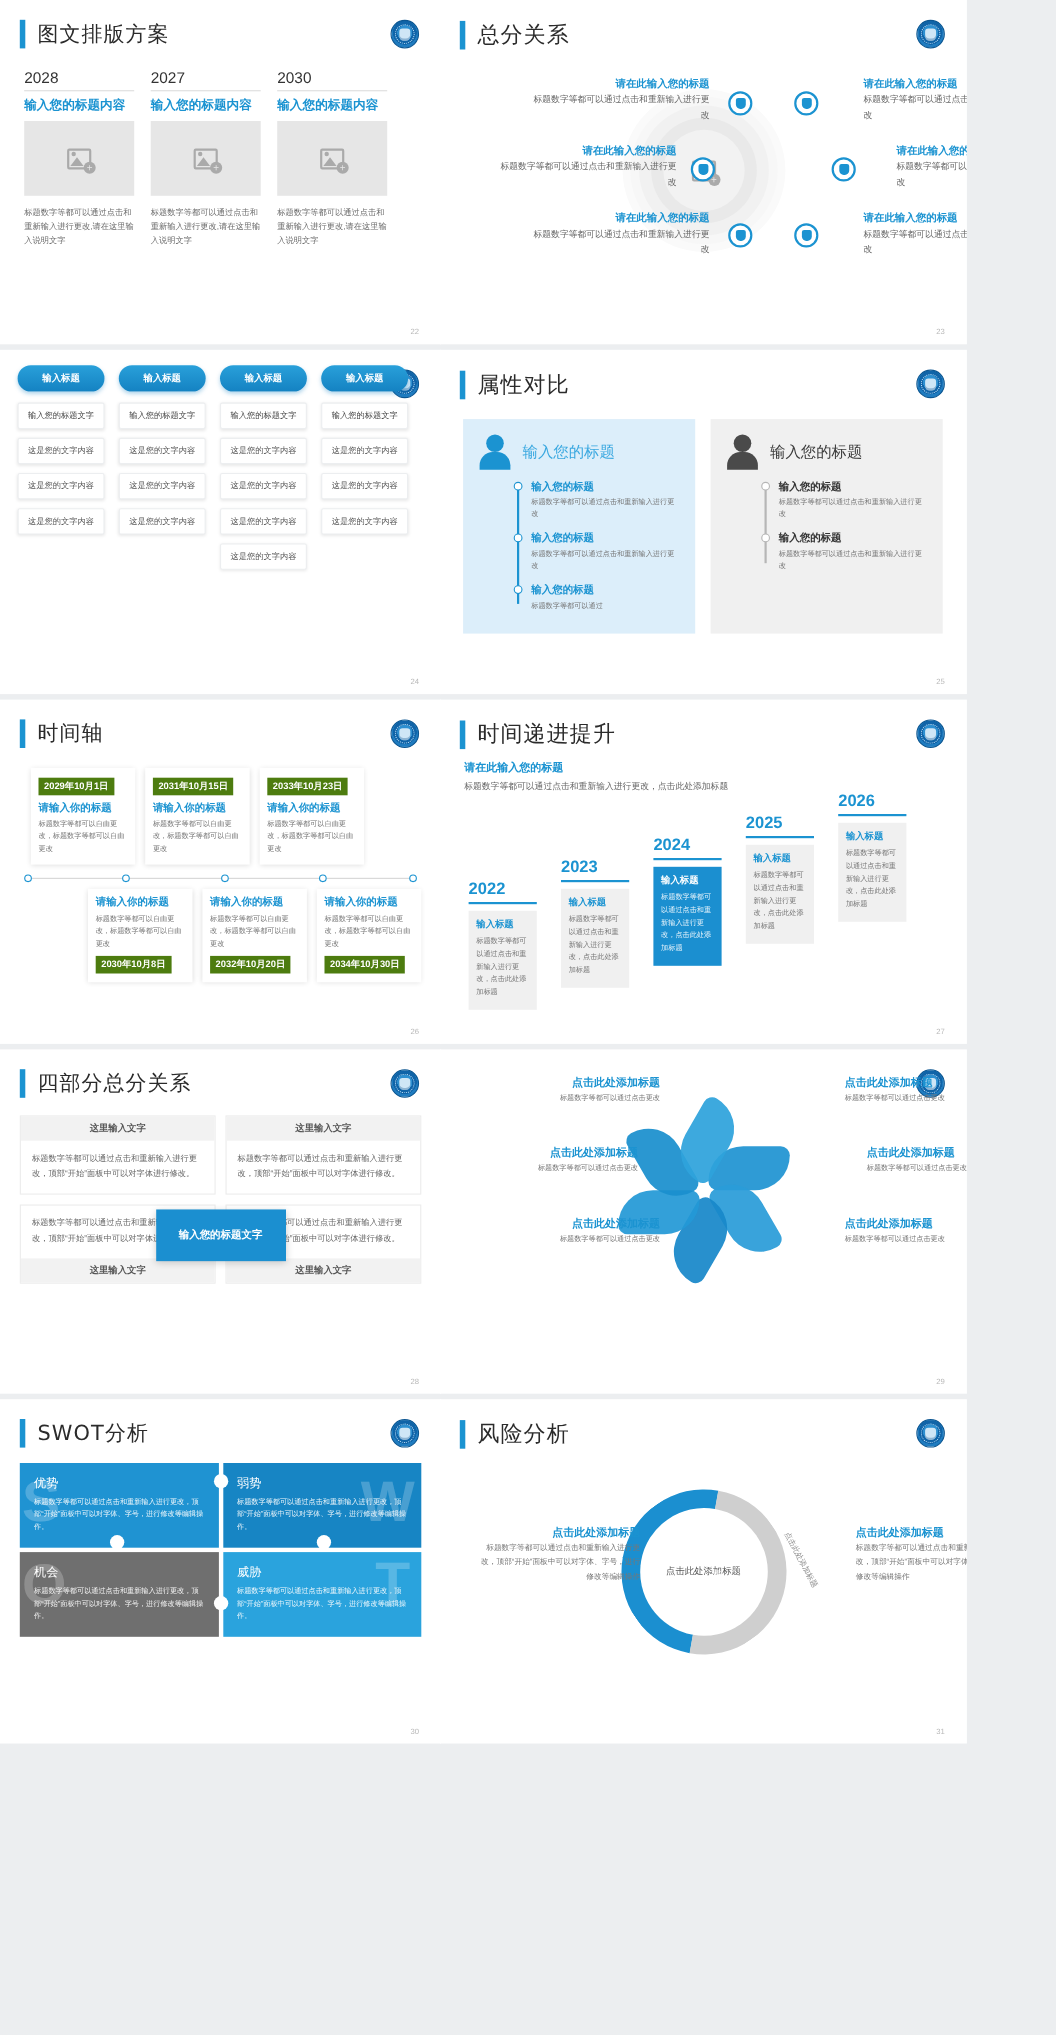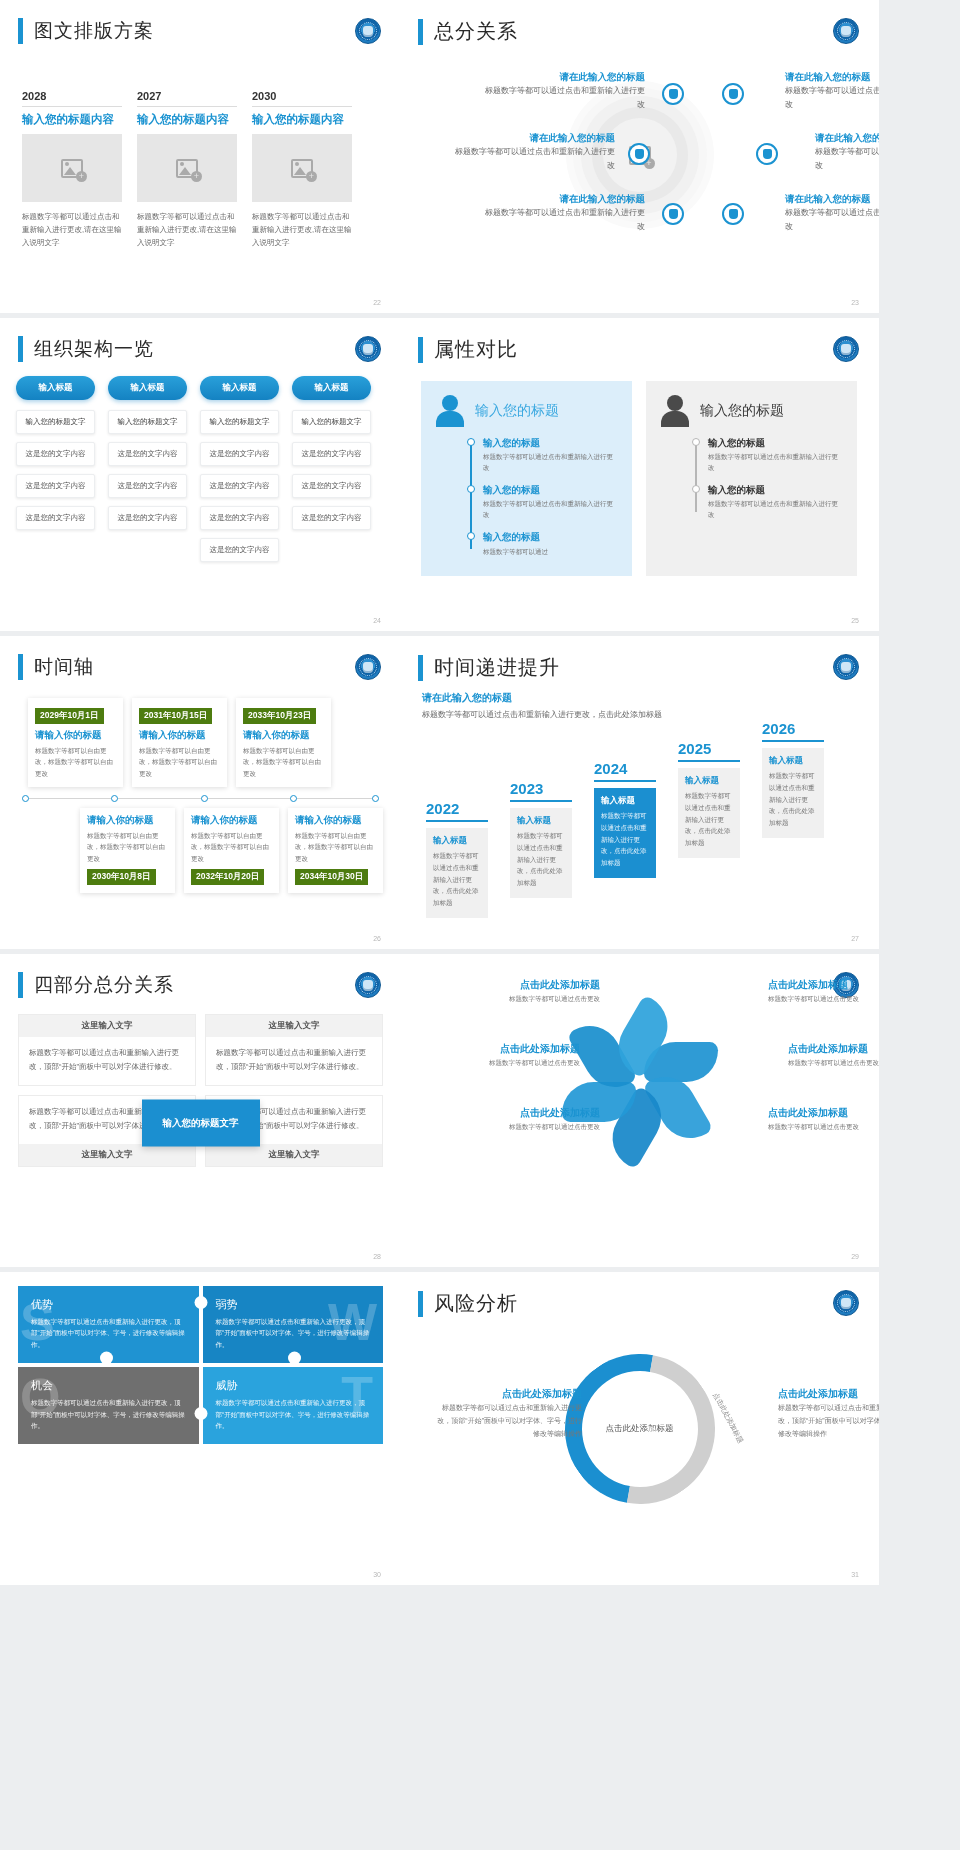--- a/index.html
+++ b/index.html
@@ -55,21 +55,21 @@
     border: 1px dotted #bfe0f7;
   }
   .pagenum {
     position: absolute; bottom: 7px; right: 20px;
     font-size: 7px; color: #b8b8b8;
   }
 
   
   .cols3 { display: flex; gap: 15px; padding: 18px 22px 0 22px; }
   .col3 { width: 100px; }
-  .yr { font-size: 11px; font-weight: bold; color: #333; padding-bottom: 4px; margin-top: 28px; }
+  .yr { font-size: 14px; font-weight: normal; color: #333; padding-bottom: 4px; }
   .col3 .rule { height: 1px; background: #dcdcdc; }
   .col3 .sub { font-size: 11.5px; font-weight: bold; color: #1b93d1; padding: 5px 0 7px; white-space: nowrap; }
   .ph {
     height: 68px; background: #e6e6e6;
     display: flex; align-items: center; justify-content: center;
   }
   .ph-ico { width: 22px; height: 19px; position: relative; }
   .ph-ico .fr { position: absolute; inset: 0; border: 2px solid #aaa; border-radius: 2px; }
   .ph-ico .mt { position: absolute; left: 3px; bottom: 3px; width: 0; height: 0;
     border-left: 6px solid transparent; border-right: 6px solid transparent; border-bottom: 8px solid #aaa; }
@@ -366,24 +366,20 @@
       </div>
       <div class="spoke l" style="left:385px; top:140px;">
         <div class="t">请在此输入您的标题</div>
         <div class="d">标题数字等都可以通过点击和重新输入进行更改</div>
       </div>
     </div>
     <div class="pagenum">23</div>
   </div>
 
   <div class="slide narrow">
-    <div class="s-head">
-      <div class="s-bar"></div>
-      <div class="s-title">组织架构一览</div>
-    </div>
     <div class="seal"></div>
     <div class="org">
       <div class="org-col">
         <div class="pill">输入标题</div>
         <div class="ocell head">输入您的标题文字</div>
         <div class="ocell">这是您的文字内容</div>
         <div class="ocell">这是您的文字内容</div>
         <div class="ocell">这是您的文字内容</div>
       </div>
       <div class="org-col">
@@ -633,20 +629,24 @@
       </div>
       <div class="risk-label l" style="left:368px; top:142px;">
         <div class="rt">点击此处添加标题</div>
         <div class="rd">标题数字等都可以通过点击更改</div>
       </div>
     </div>
     <div class="pagenum">29</div>
   </div>
 
   <div class="slide narrow">
+    <div class="s-head">
+      <div class="s-bar"></div>
+      <div class="s-title">SWOT分析</div>
+    </div>
     <div class="seal"></div>
     <div class="swot">
       <div class="sgrid">
         <div class="scell c1">
           <div class="bigletter">S</div>
           <div class="sh">优势</div>
           <div class="sd">标题数字等都可以通过点击和重新输入进行更改，顶部“开始”面板中可以对字体、字号，进行修改等编辑操作。</div>
         </div>
         <div class="scell c2">
           <div class="bigletter">W</div>

